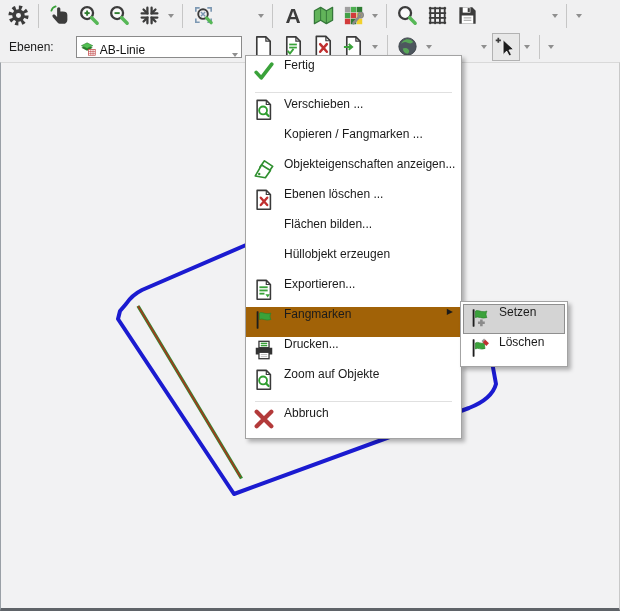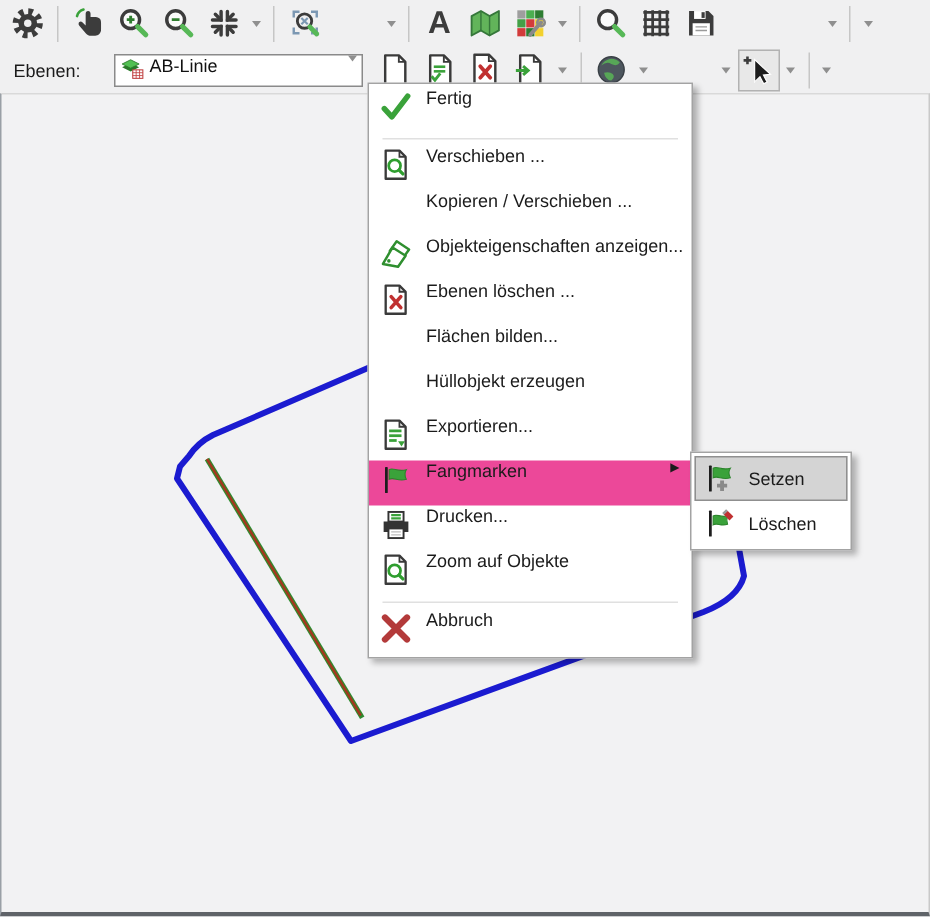--- a/index.html
+++ b/index.html
@@ -13,43 +13,43 @@
   #row2{top:31px}
   .tb-btn{width:28px;height:28px;border:1px solid transparent;background:transparent;display:flex;
           align-items:center;justify-content:center;padding:0;margin:0 1px;box-sizing:border-box}
   .tb-btn.sel{background:#e8e8e8;border:1px solid #b2b2b2}
   .icon{width:23px;height:23px;display:block}
   .tb-sep{width:1px;height:24px;background:#c6c6c6;margin:0 5px;flex:0 0 1px}
   .dd{width:13px;height:26px;display:flex;align-items:center;justify-content:center;flex:0 0 13px}
   .tri{width:0;height:0;border-left:3.5px solid transparent;border-right:3.5px solid transparent;border-top:4px solid #8f8f8f}
   .tool-A{font-size:21px;font-weight:600;color:#3c3c3c;line-height:22px}
   .tb-label{font-size:12px;color:#1b1b1b;margin:0 0 0 6px}
-  .combo{display:flex;align-items:flex-start;width:166px;height:22px;background:#fff;border:1px solid #8a8a8a;
+  .combo{display:flex;align-items:flex-end;width:166px;height:22px;background:#fff;border:1px solid #8a8a8a;
          margin-left:22px;padding:0 3px;box-sizing:border-box;flex:0 0 166px}
   .combo .icon{width:17px;height:17px;flex:0 0 17px}
   .combo-value{flex:1;font-size:12px;color:#111;padding-left:3px;white-space:nowrap;overflow:hidden}
 
   
   #canvas{position:absolute;left:0;top:62px;width:620px;height:549px;background:#f2f2f3;box-sizing:border-box;
           border-left:1px solid #9aa0a6;border-right:1px solid #c9c9c9;border-top:1px solid #d9d9d9;
           border-bottom:3px solid #5f6368}
   #canvas svg{display:block}
 
   
   .popup{position:absolute;background:#fff;border:1px solid #a3a3a3;box-shadow:3px 3px 4px rgba(0,0,0,.28);box-sizing:border-box}
   #context-menu{left:245px;top:55px;width:217px;padding:2px 0;z-index:10}
   .menu-item{height:30px;display:flex;align-items:flex-start;position:relative;padding-left:5px;cursor:default}
-  .menu-item.hl{background:#ec4899}
+  .menu-item.hl{background:#a16207}
   .mi-icon{width:26px;height:26px;flex:0 0 26px;display:flex;align-items:center;justify-content:center}
   .mi-icon .icon{width:22px;height:22px}
   .mi-label{font-size:12px;color:#1b1b1b;margin-left:7px;white-space:nowrap}
   .mi-arrow{position:absolute;right:8px;font-size:8px;color:#1b1b1b}
   .menu-sep{height:1px;background:#e0e0e0;margin:4px 9px}
   #submenu{left:460px;top:301px;width:108px;padding:2px;z-index:11}
-  .sub-item{height:30px;display:flex;align-items:center;padding-left:3px;border:1px solid transparent;box-sizing:border-box}
+  .sub-item{height:30px;display:flex;padding-left:3px;border:1px solid transparent;box-sizing:border-box}
   .sub-item.hl{background:#d4d4d4;border:1px solid #8f8f8f}
   .sub-item .mi-icon{width:26px;flex:0 0 26px}
   .sub-item .mi-label{margin-left:6px}
 </style>
 </head>
 <body>
 
 <svg width="0" height="0" style="position:absolute" aria-hidden="true">
 <defs>
   <symbol id="sym-check-icon" viewBox="0 0 24 24">
@@ -399,21 +399,21 @@
       <div class="menu-item">
         <span class="mi-icon">
           <svg class="icon">
             <use href="#sym-doc-search-icon"></use>
           </svg>
         </span>
         <span class="mi-label">Verschieben ...</span>
       </div>
       <div class="menu-item">
         <span class="mi-icon"></span>
-        <span class="mi-label">Kopieren / Verschieben ...</span>
+        <span class="mi-label">Kopieren / Fangmarken ...</span>
       </div>
       <div class="menu-item">
         <span class="mi-icon">
           <svg class="icon">
             <use href="#sym-tags-icon"></use>
           </svg>
         </span>
         <span class="mi-label">Objekteigenschaften anzeigen...</span>
       </div>
       <div class="menu-item">

